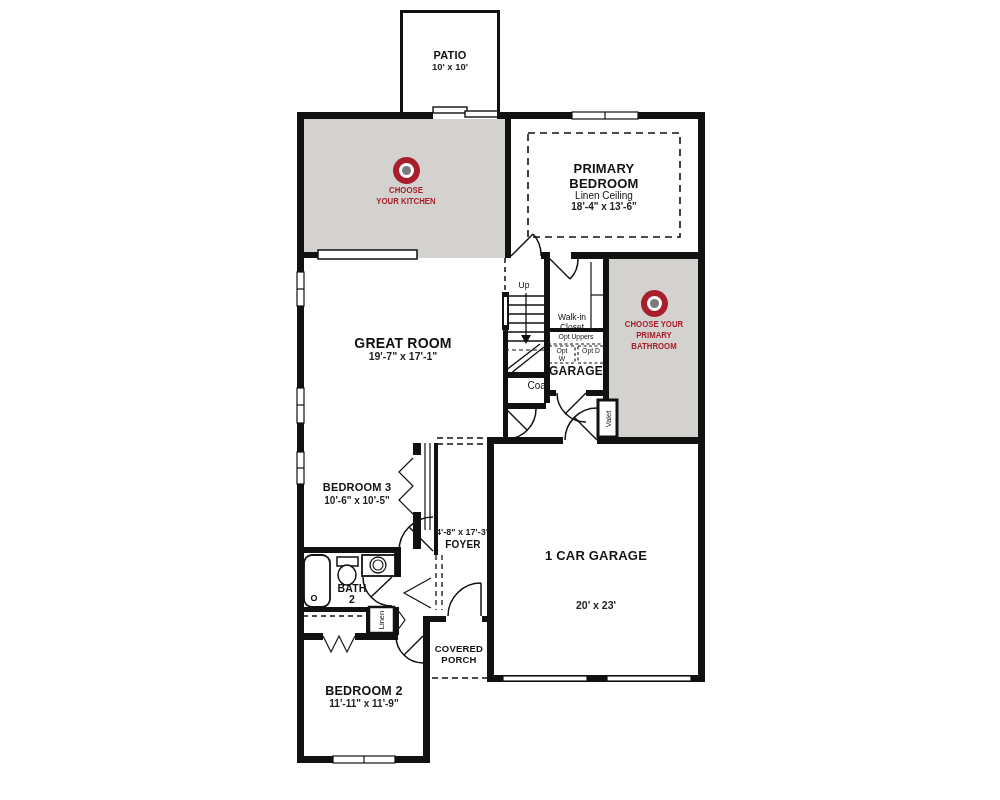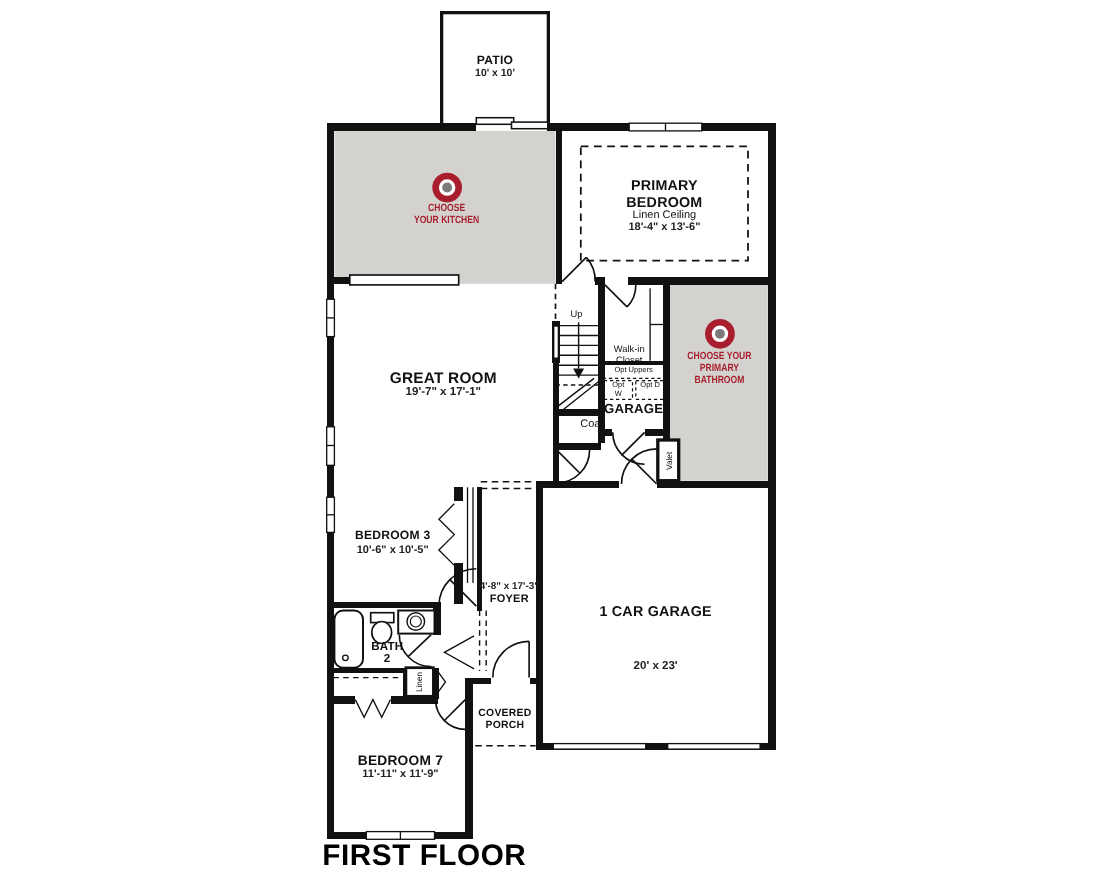--- a/index.html
+++ b/index.html
@@ -233,21 +233,21 @@
 
   <div class="label b" style="left:463px;top:539px;font-size:10px;text-align:right;">FOYER</div>
   <div class="label dims" style="left:463px;top:527px;font-size:9px;white-space:nowrap;">4'-8" x 17'-3"</div>
 
   <div class="label b" style="left:352px;top:583px;font-size:10.5px;">BATH</div>
   <div class="label b" style="left:352px;top:594px;font-size:10.5px;">2</div>
 
   <div class="label b" style="left:596px;top:549px;font-size:13px;white-space:nowrap;">1 CAR GARAGE</div>
   <div class="label dims" style="left:596px;top:564px;font-size:10.5px;margin-top:36px;">20' x 23'</div>
 
-  <div class="label b" style="left:364px;top:684px;font-size:12.5px;white-space:nowrap;">BEDROOM 7</div>
+  <div class="label b" style="left:364px;top:684px;font-size:12.5px;white-space:nowrap;">BEDROOM 2</div>
   <div class="label dims" style="left:364px;top:698px;font-size:10px;">11'-11" x 11'-9"</div>
 
   <div class="label b" style="left:459px;top:644px;font-size:9.5px;width:56px;">COVERED PORCH</div>
 
   <div style="position:absolute;left:0;top:0;">
     <div class="target" style="left:393px;top:157px;">
       <div class="tw">
           <div class="td"></div>
         </div>
     </div>
@@ -259,14 +259,13 @@
     <div class="target" style="left:641px;top:290px;">
       <div class="tw">
           <div class="td"></div>
         </div>
     </div>
     <div class="label red" style="left:654px;top:319px;font-size:9.5px;white-space:nowrap;">CHOOSE YOUR</div>
     <div class="label red" style="left:654px;top:330px;font-size:9.5px;white-space:nowrap;">PRIMARY</div>
     <div class="label red" style="left:654px;top:341px;font-size:9.5px;white-space:nowrap;">BATHROOM</div>
   </div>
 
-  <div class="firstfloor" style="left:293px;top:762px;">FIRST FLOOR</div>
 </div>
 
 </body></html>

